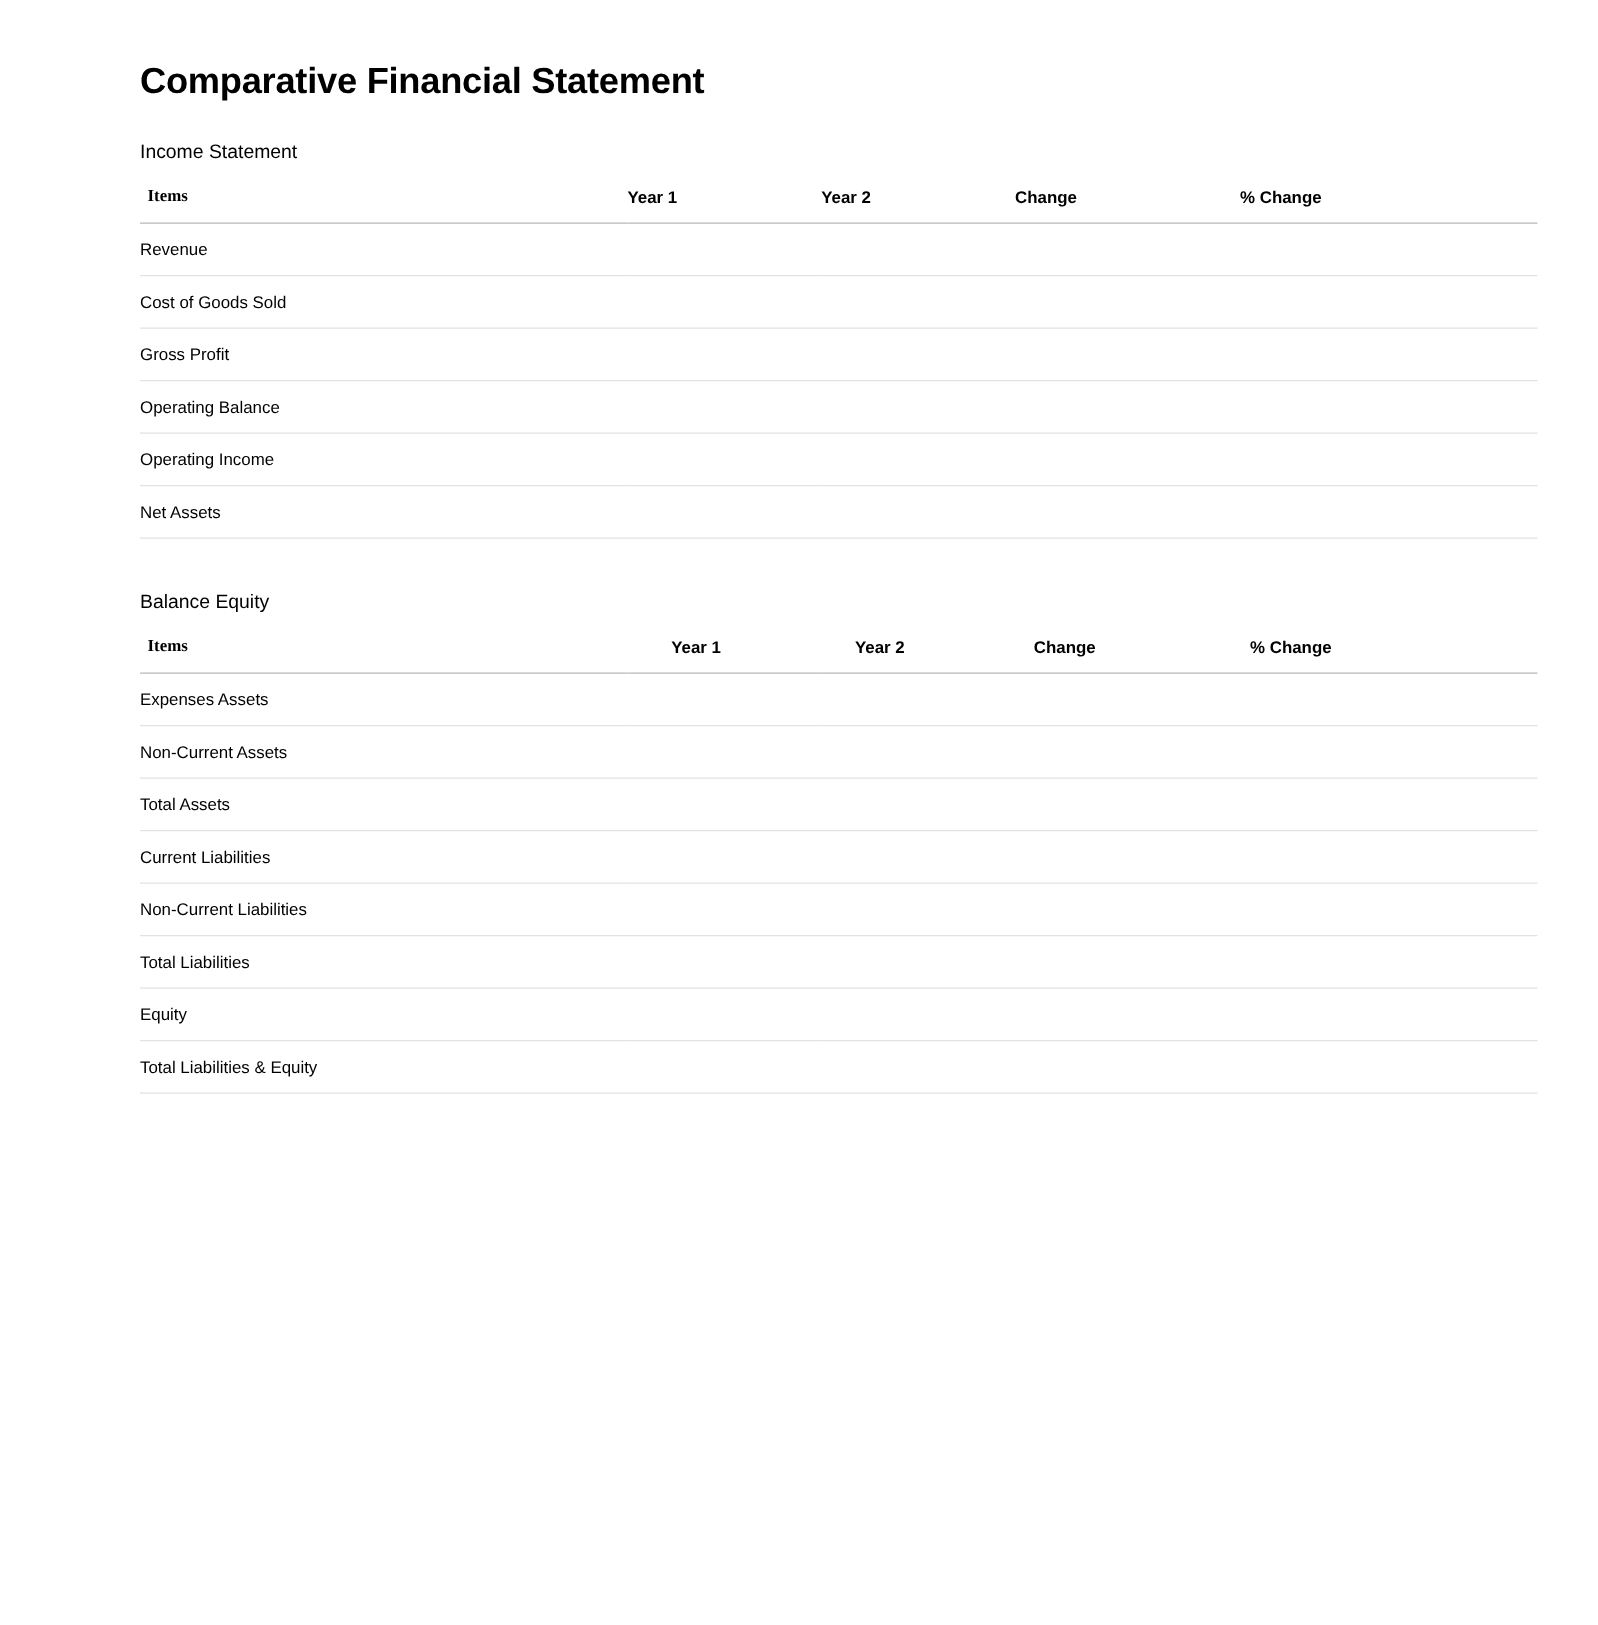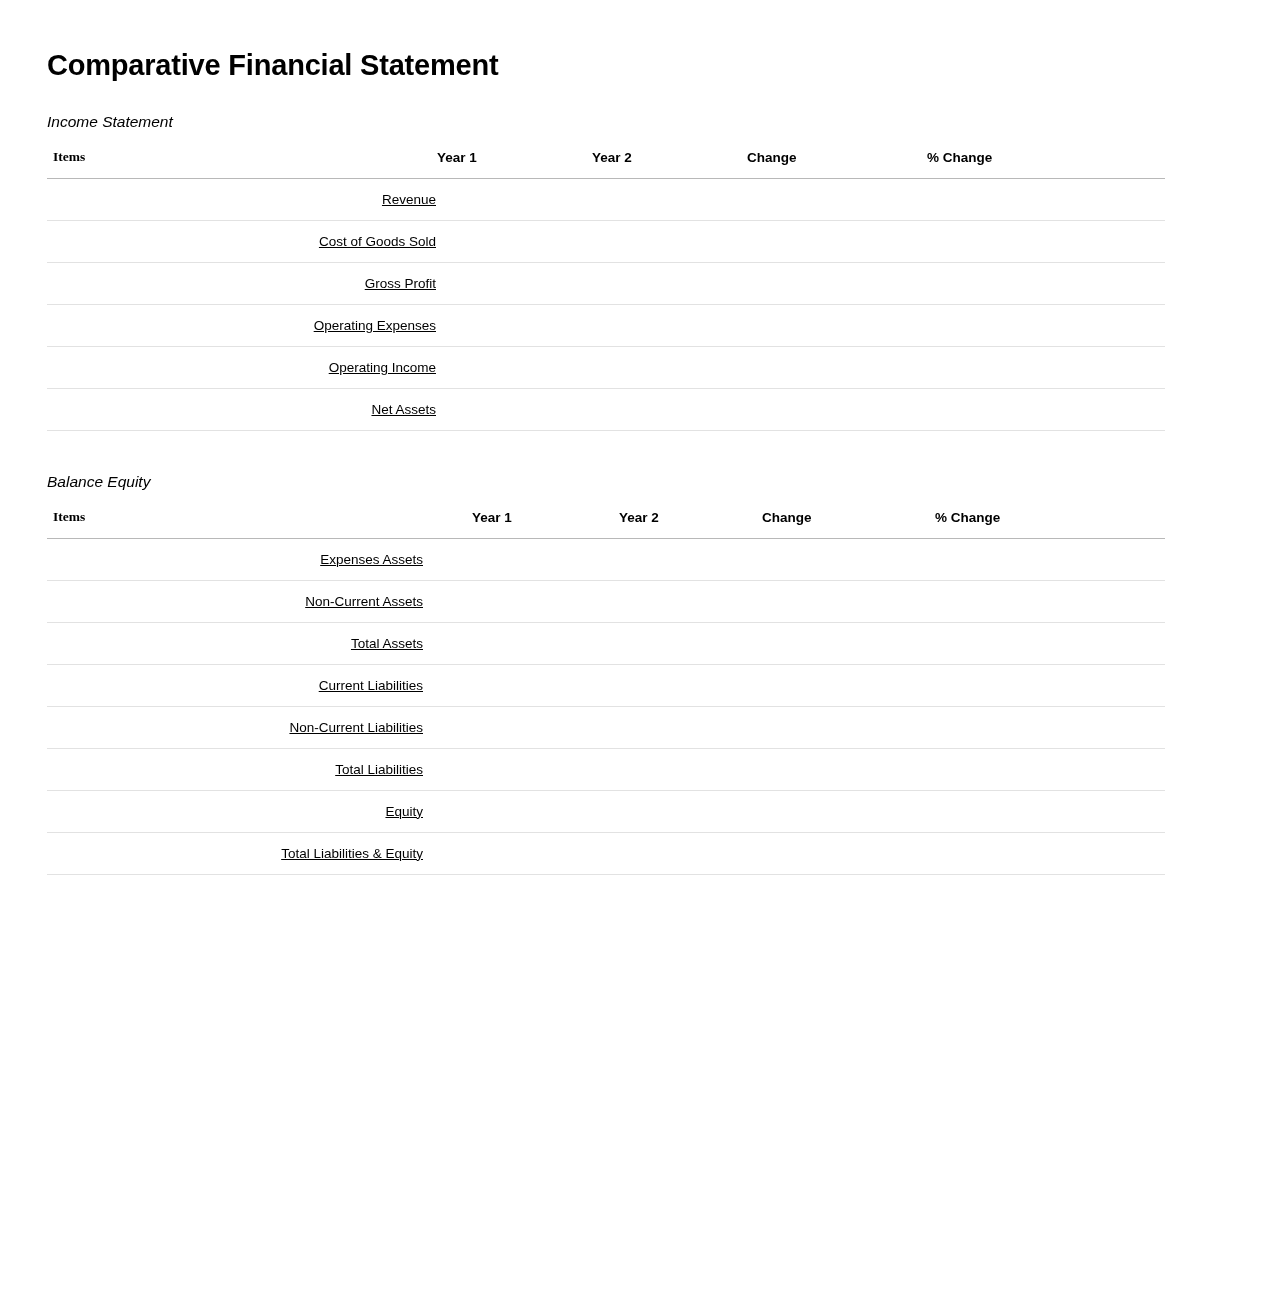--- a/index.html
+++ b/index.html
@@ -8,37 +8,36 @@
     padding: 0;
     background: #ffffff;
   }
   body {
     width: 1278px;
     min-height: 1300px;
     font-family: "Liberation Sans", sans-serif;
     color: #000000;
   }
   .page {
-    padding: 48px 80px 0 47px;
+    padding: 48px 80px 0 112px;
   }
   .doc-title {
     font-size: 29px;
     font-weight: bold;
     letter-spacing: -0.2px;
     margin: 0 0 30px 0;
     line-height: 1.2;
   }
   .section {
     margin-bottom: 42px;
   }
   .section-title {
     font-size: 15.5px;
     font-weight: normal;
     margin: 0 0 18px 0;
-    font-style: italic;
   }
   table {
     width: 1118px;
     border-collapse: collapse;
     table-layout: fixed;
   }
   th {
     font-size: 13.5px;
     font-weight: bold;
     text-align: left;
@@ -55,23 +54,22 @@
     white-space: nowrap;
   }
   
   .col-items { width: 390px; font-family: Liberation Serif, serif; }
   .col-y1    { width: 155px; }
   .col-y2    { width: 155px; }
   .col-chg   { width: 180px; }
   .col-pct   { width: 238px; }
 
   td.cell-item {
-    text-align: right;
+    text-align: left;
     padding-right: 0;
-    text-decoration: underline;
   }
   td.cell-num {
     text-align: left;
   }
   .is-table th.col-items { padding-left: 6px; }
   .is-table td.cell-item { padding-right: 0px; }
 
   
   .tbl-income th.col-y1 { padding-left: 0px; }
   .tbl-balance th.col-y1 { padding-left: 35px; }
@@ -116,21 +114,21 @@
           <td class="cell-num"></td>
         </tr>
         <tr>
           <td class="cell-item">Gross Profit</td>
           <td class="cell-num"></td>
           <td class="cell-num"></td>
           <td class="cell-num"></td>
           <td class="cell-num"></td>
         </tr>
         <tr>
-          <td class="cell-item">Operating Expenses</td>
+          <td class="cell-item">Operating Balance</td>
           <td class="cell-num"></td>
           <td class="cell-num"></td>
           <td class="cell-num"></td>
           <td class="cell-num"></td>
         </tr>
         <tr>
           <td class="cell-item">Operating Income</td>
           <td class="cell-num"></td>
           <td class="cell-num"></td>
           <td class="cell-num"></td>

